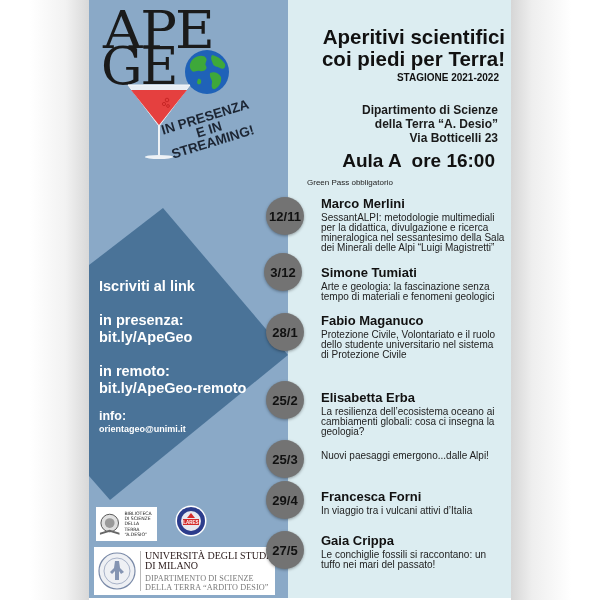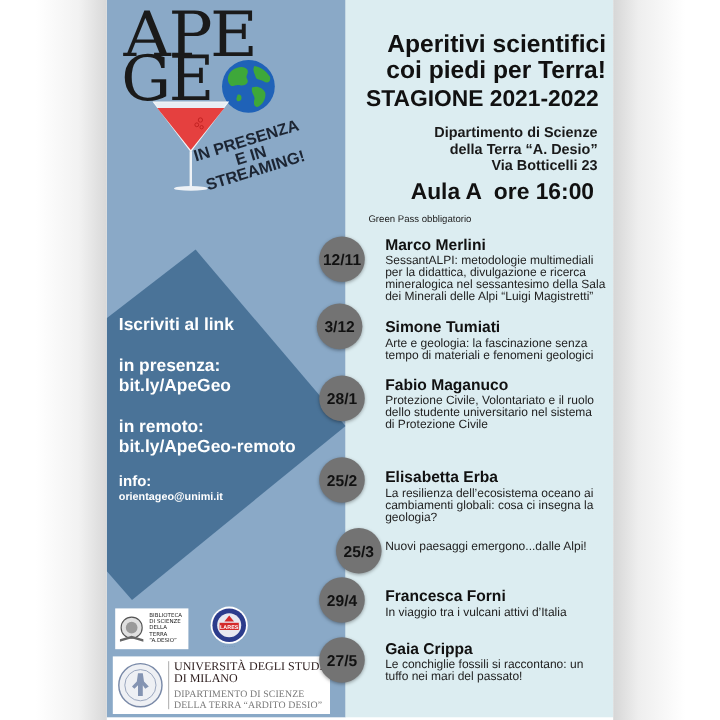--- a/index.html
+++ b/index.html
@@ -44,21 +44,21 @@
   .streaming {
     position: absolute; left: 55px; top: 110px; width: 130px;
     transform: rotate(-17deg); transform-origin: center;
     font-weight: bold; font-size: 13.5px; line-height: 13px;
     color: #1c2533; text-align: center;
   }
   .streaming div { display: block; }
 
   
   .links {
-    position: absolute; left: 10px; top: 263px; color: #ffffff;
+    position: absolute; left: 10px; top: 278px; color: #ffffff;
   }
   .links .l1 { font-size: 14.5px; font-weight: bold; line-height: 17px; }
   .links .gap { height: 17px; }
   .links .info-label { font-size: 12.5px; font-weight: bold; line-height: 14px; margin-top: 3px; }
   .links .info-email { font-size: 9px; font-weight: bold; line-height: 12px; }
 
   
   .biblio {
     position: absolute; left: 7px; top: 507px; width: 61px; height: 34px;
     background: #ffffff; display: flex; align-items: center; padding: 2px;
@@ -86,21 +86,21 @@
 
   
   .title {
     position: absolute; left: 206px; top: 8px; width: 210px;
     font-weight: bold; font-size: 20.5px; line-height: 22px; color: #111;
     text-align: right;
     margin-top: 18px;
   }
   .stagione {
     position: absolute; right: 12px; top: 72px;
-    font-weight: bold; font-size: 19px; color: #111; white-space: nowrap;
+    font-weight: bold; font-size: 10px; color: #111; white-space: nowrap;
   }
   .address {
     position: absolute; right: 13px; top: 103px; text-align: right;
     font-weight: bold; font-size: 12px; line-height: 14px; color: #1a1a1a; white-space: nowrap;
   }
   .aula {
     position: absolute; right: 16px; top: 150px;
     font-weight: bold; font-size: 19px; color: #111; white-space: nowrap;
   }
   .greenpass {
@@ -265,21 +265,21 @@
       <div>geologia?</div>
     </div>
   </div>
   <div class="date-circle" style="left:177px; top:381px">25/2</div>
 
   <div class="event" style="top:449px">
     <div class="ev-desc">
       <div>Nuovi paesaggi emergono...dalle Alpi!</div>
     </div>
   </div>
-  <div class="date-circle" style="left:191px; top:440px">25/3</div>
+  <div class="date-circle" style="left:177px; top:440px">25/3</div>
 
   <div class="event" style="top:489px">
     <div class="ev-name">Francesca Forni</div>
     <div class="ev-desc">
       <div>In viaggio tra i vulcani attivi d’Italia</div>
     </div>
   </div>
   <div class="date-circle" style="left:177px; top:481px">29/4</div>
 
   <div class="event" style="top:533px">

